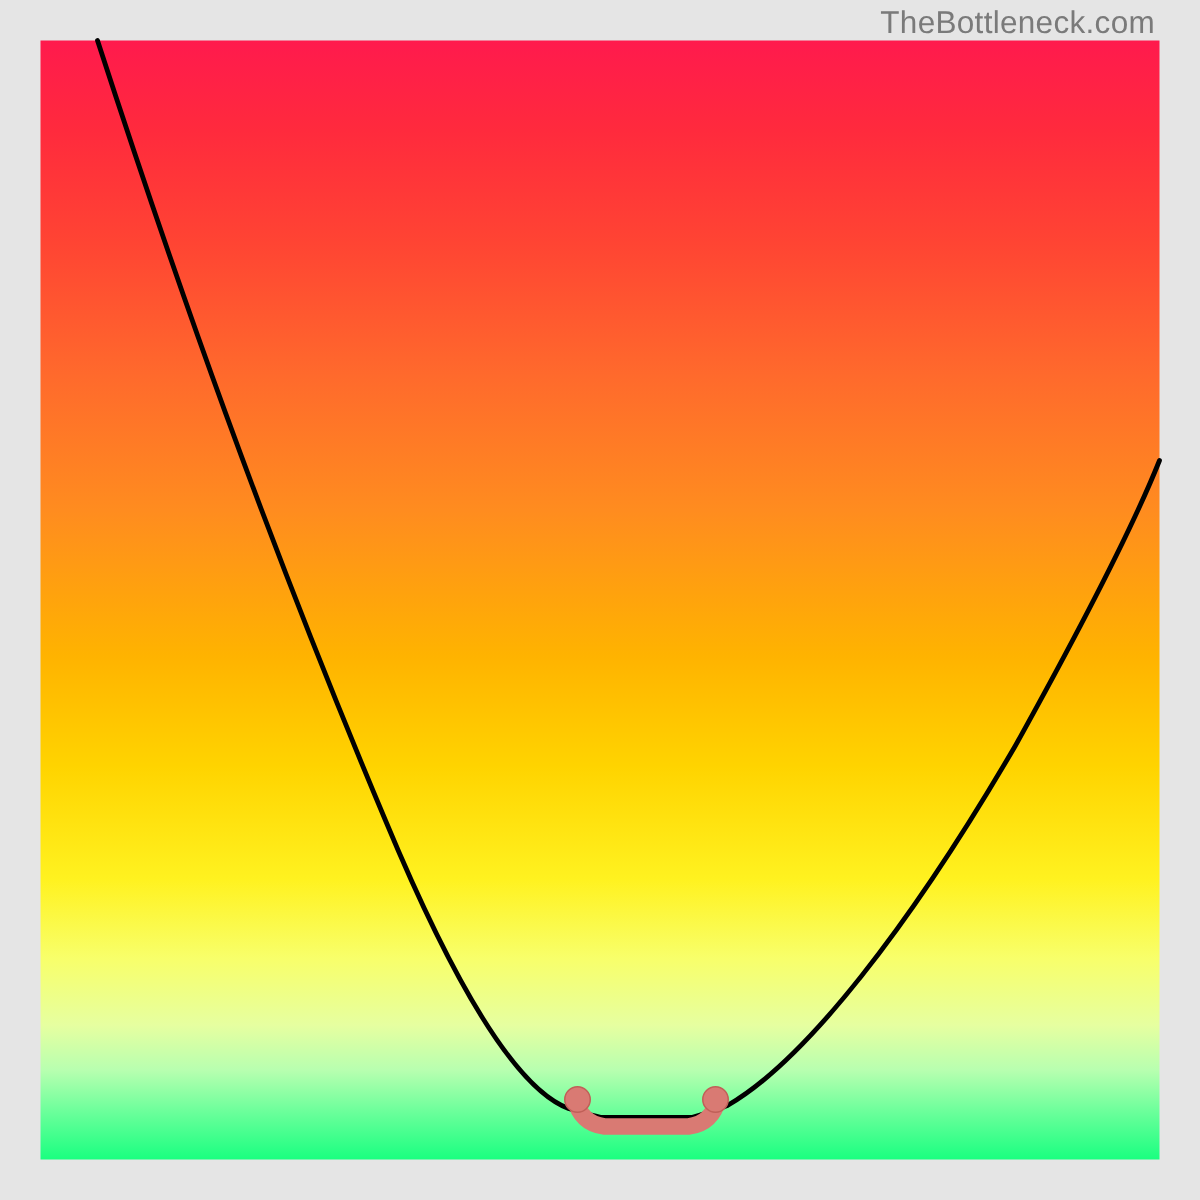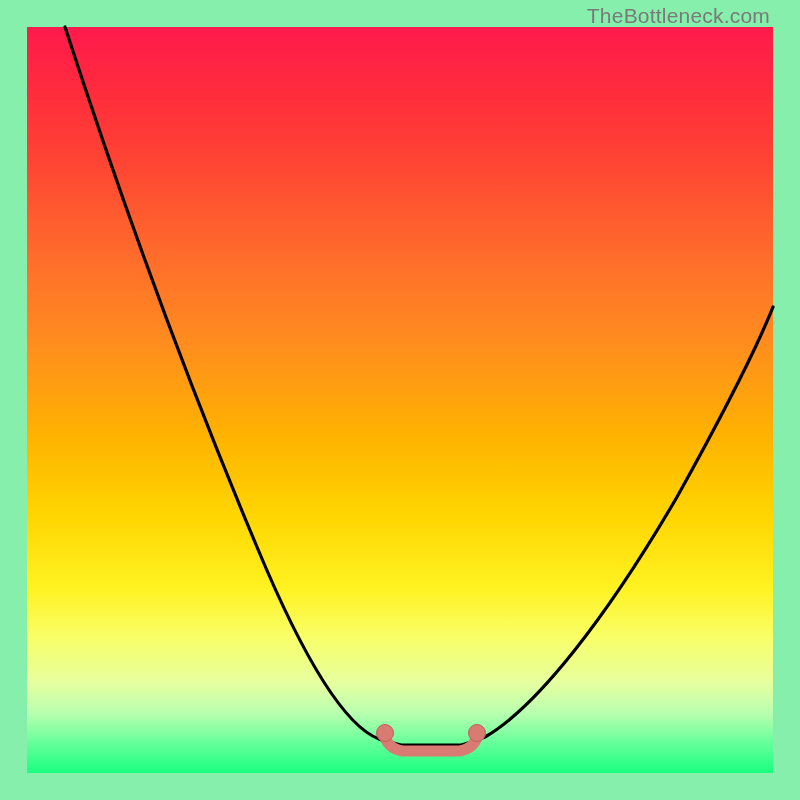--- a/index.html
+++ b/index.html
@@ -10,21 +10,21 @@
     background: #000;
     overflow: hidden;
     font-family: Arial, Helvetica, sans-serif;
   }
   .frame {
     position: absolute;
     left: 0;
     top: 0;
     width: 800px;
     height: 800px;
-    background: #86efac;
+    background: #e5e5e5;
   }
   .plot {
     position: absolute;
     left: 27px;
     top: 27px;
     width: 746px;
     height: 746px;
     
     background: linear-gradient(
       to bottom,

